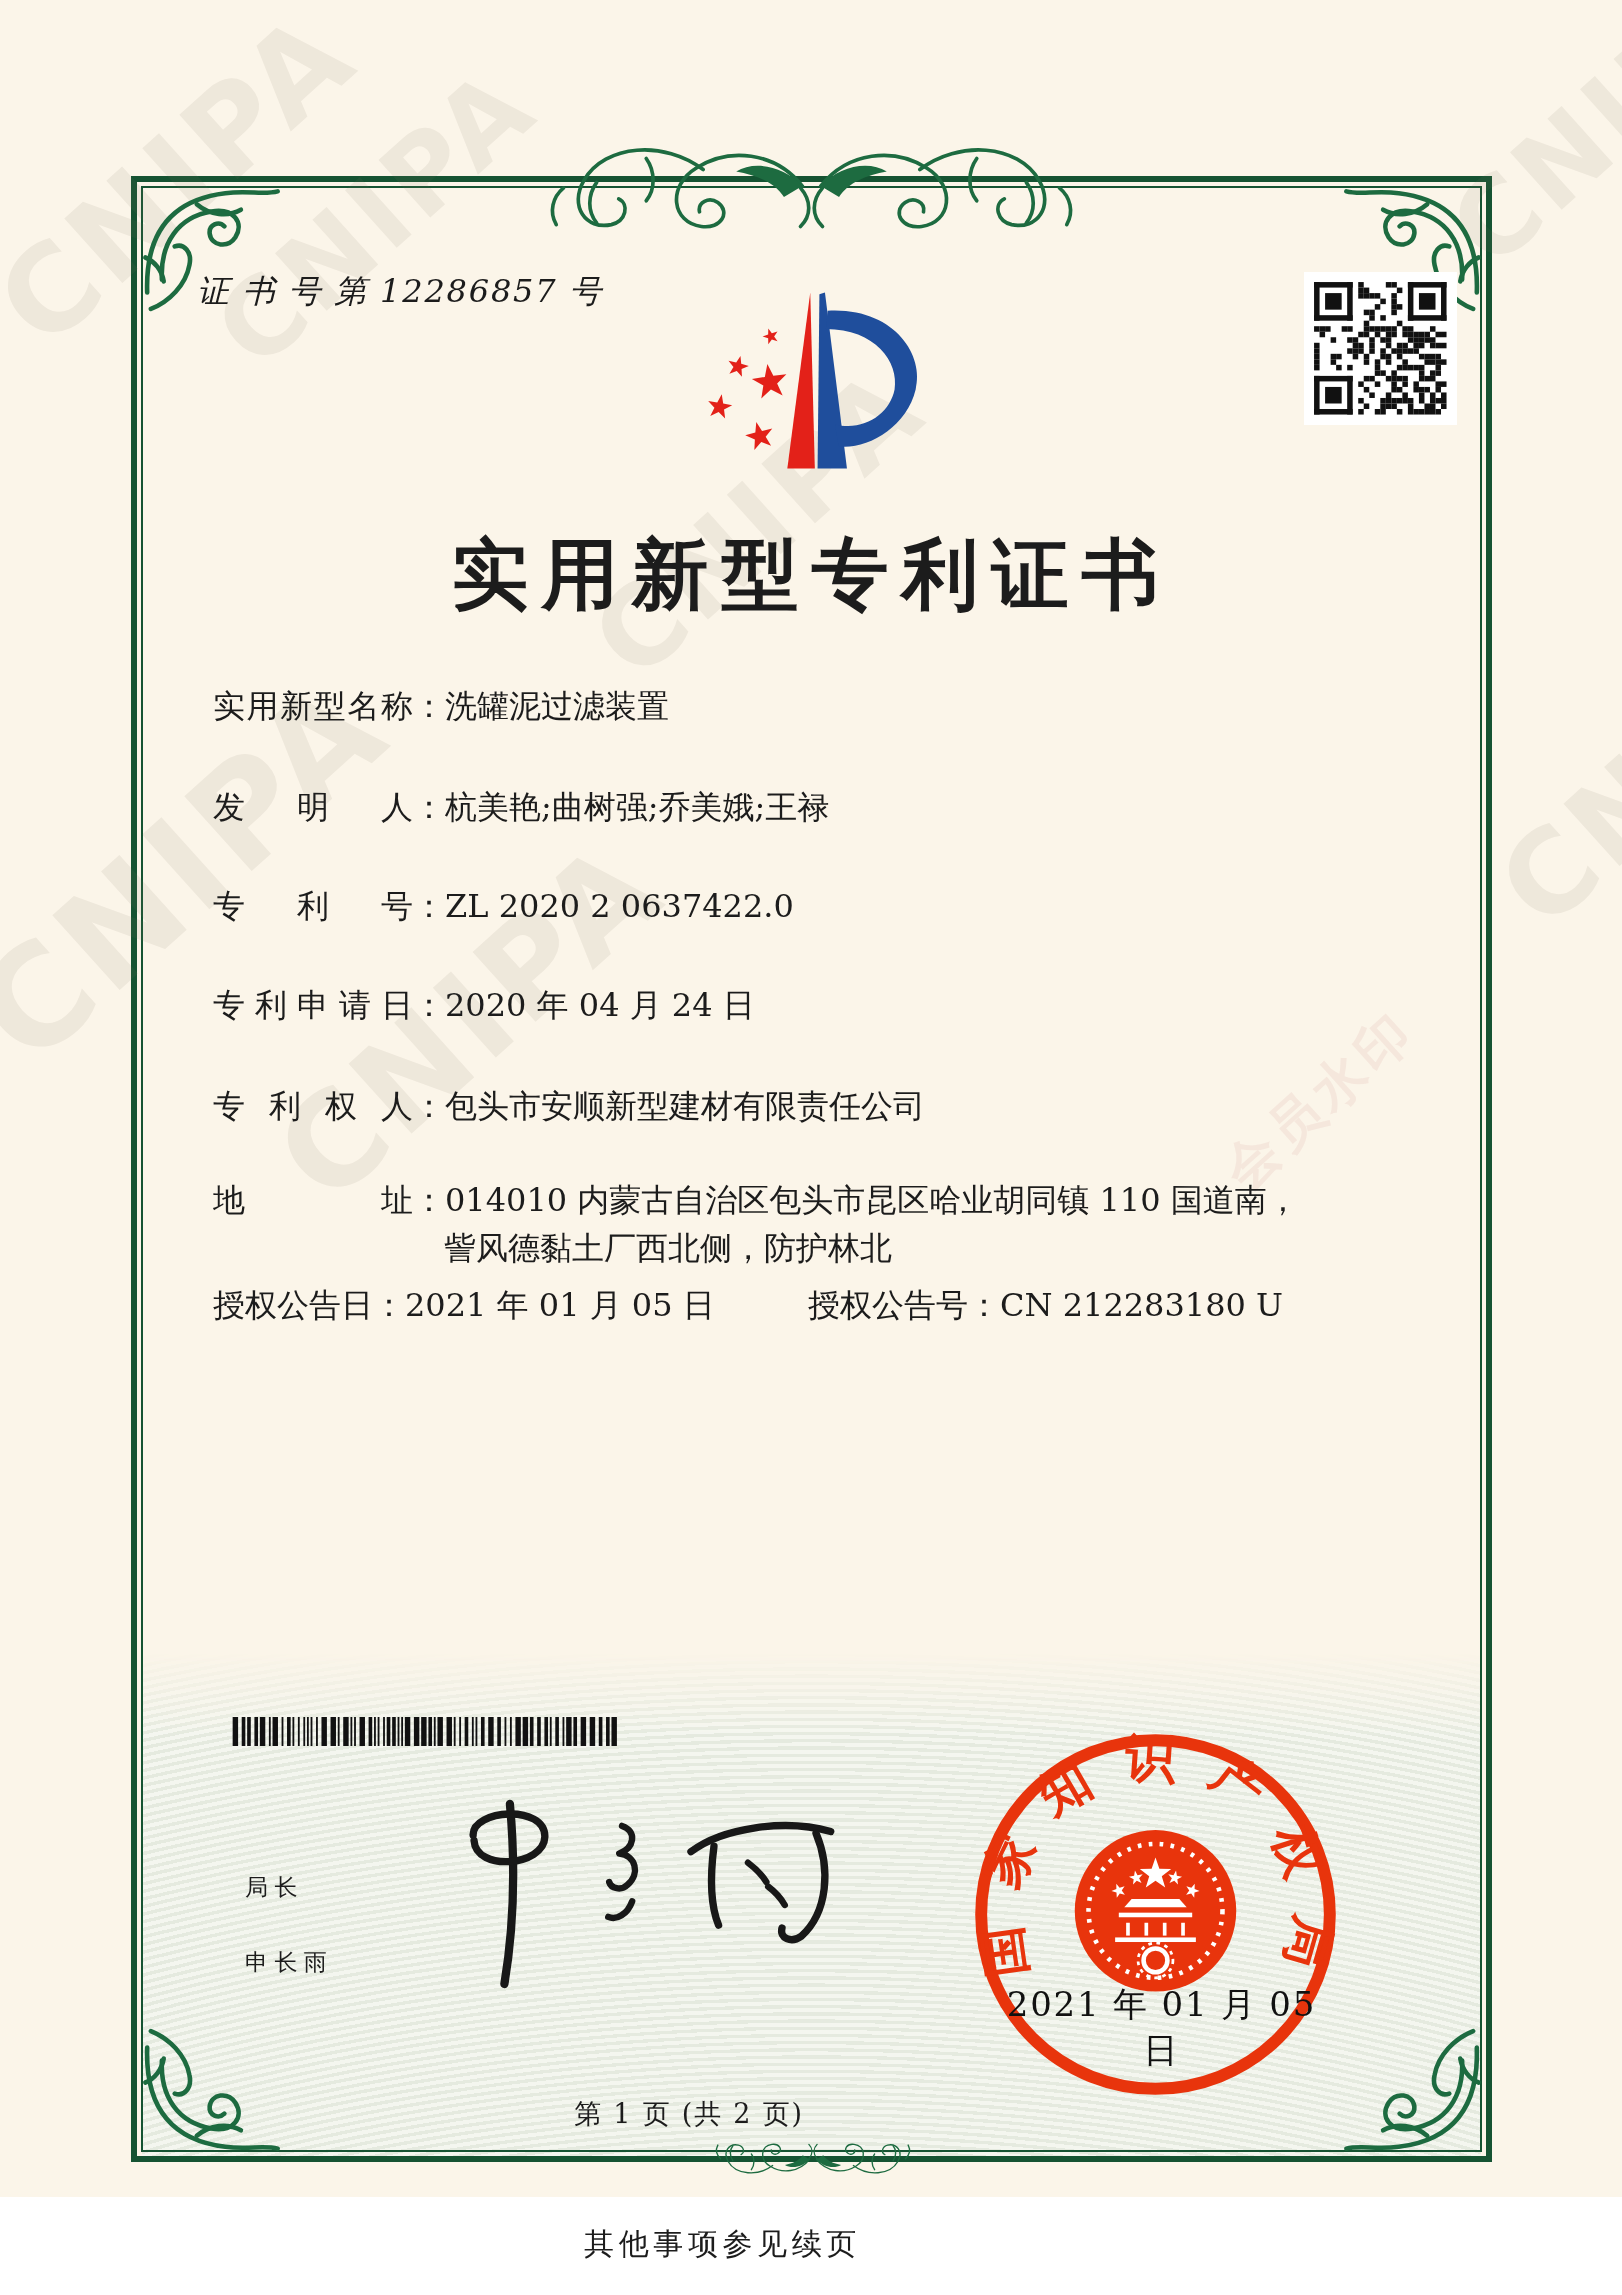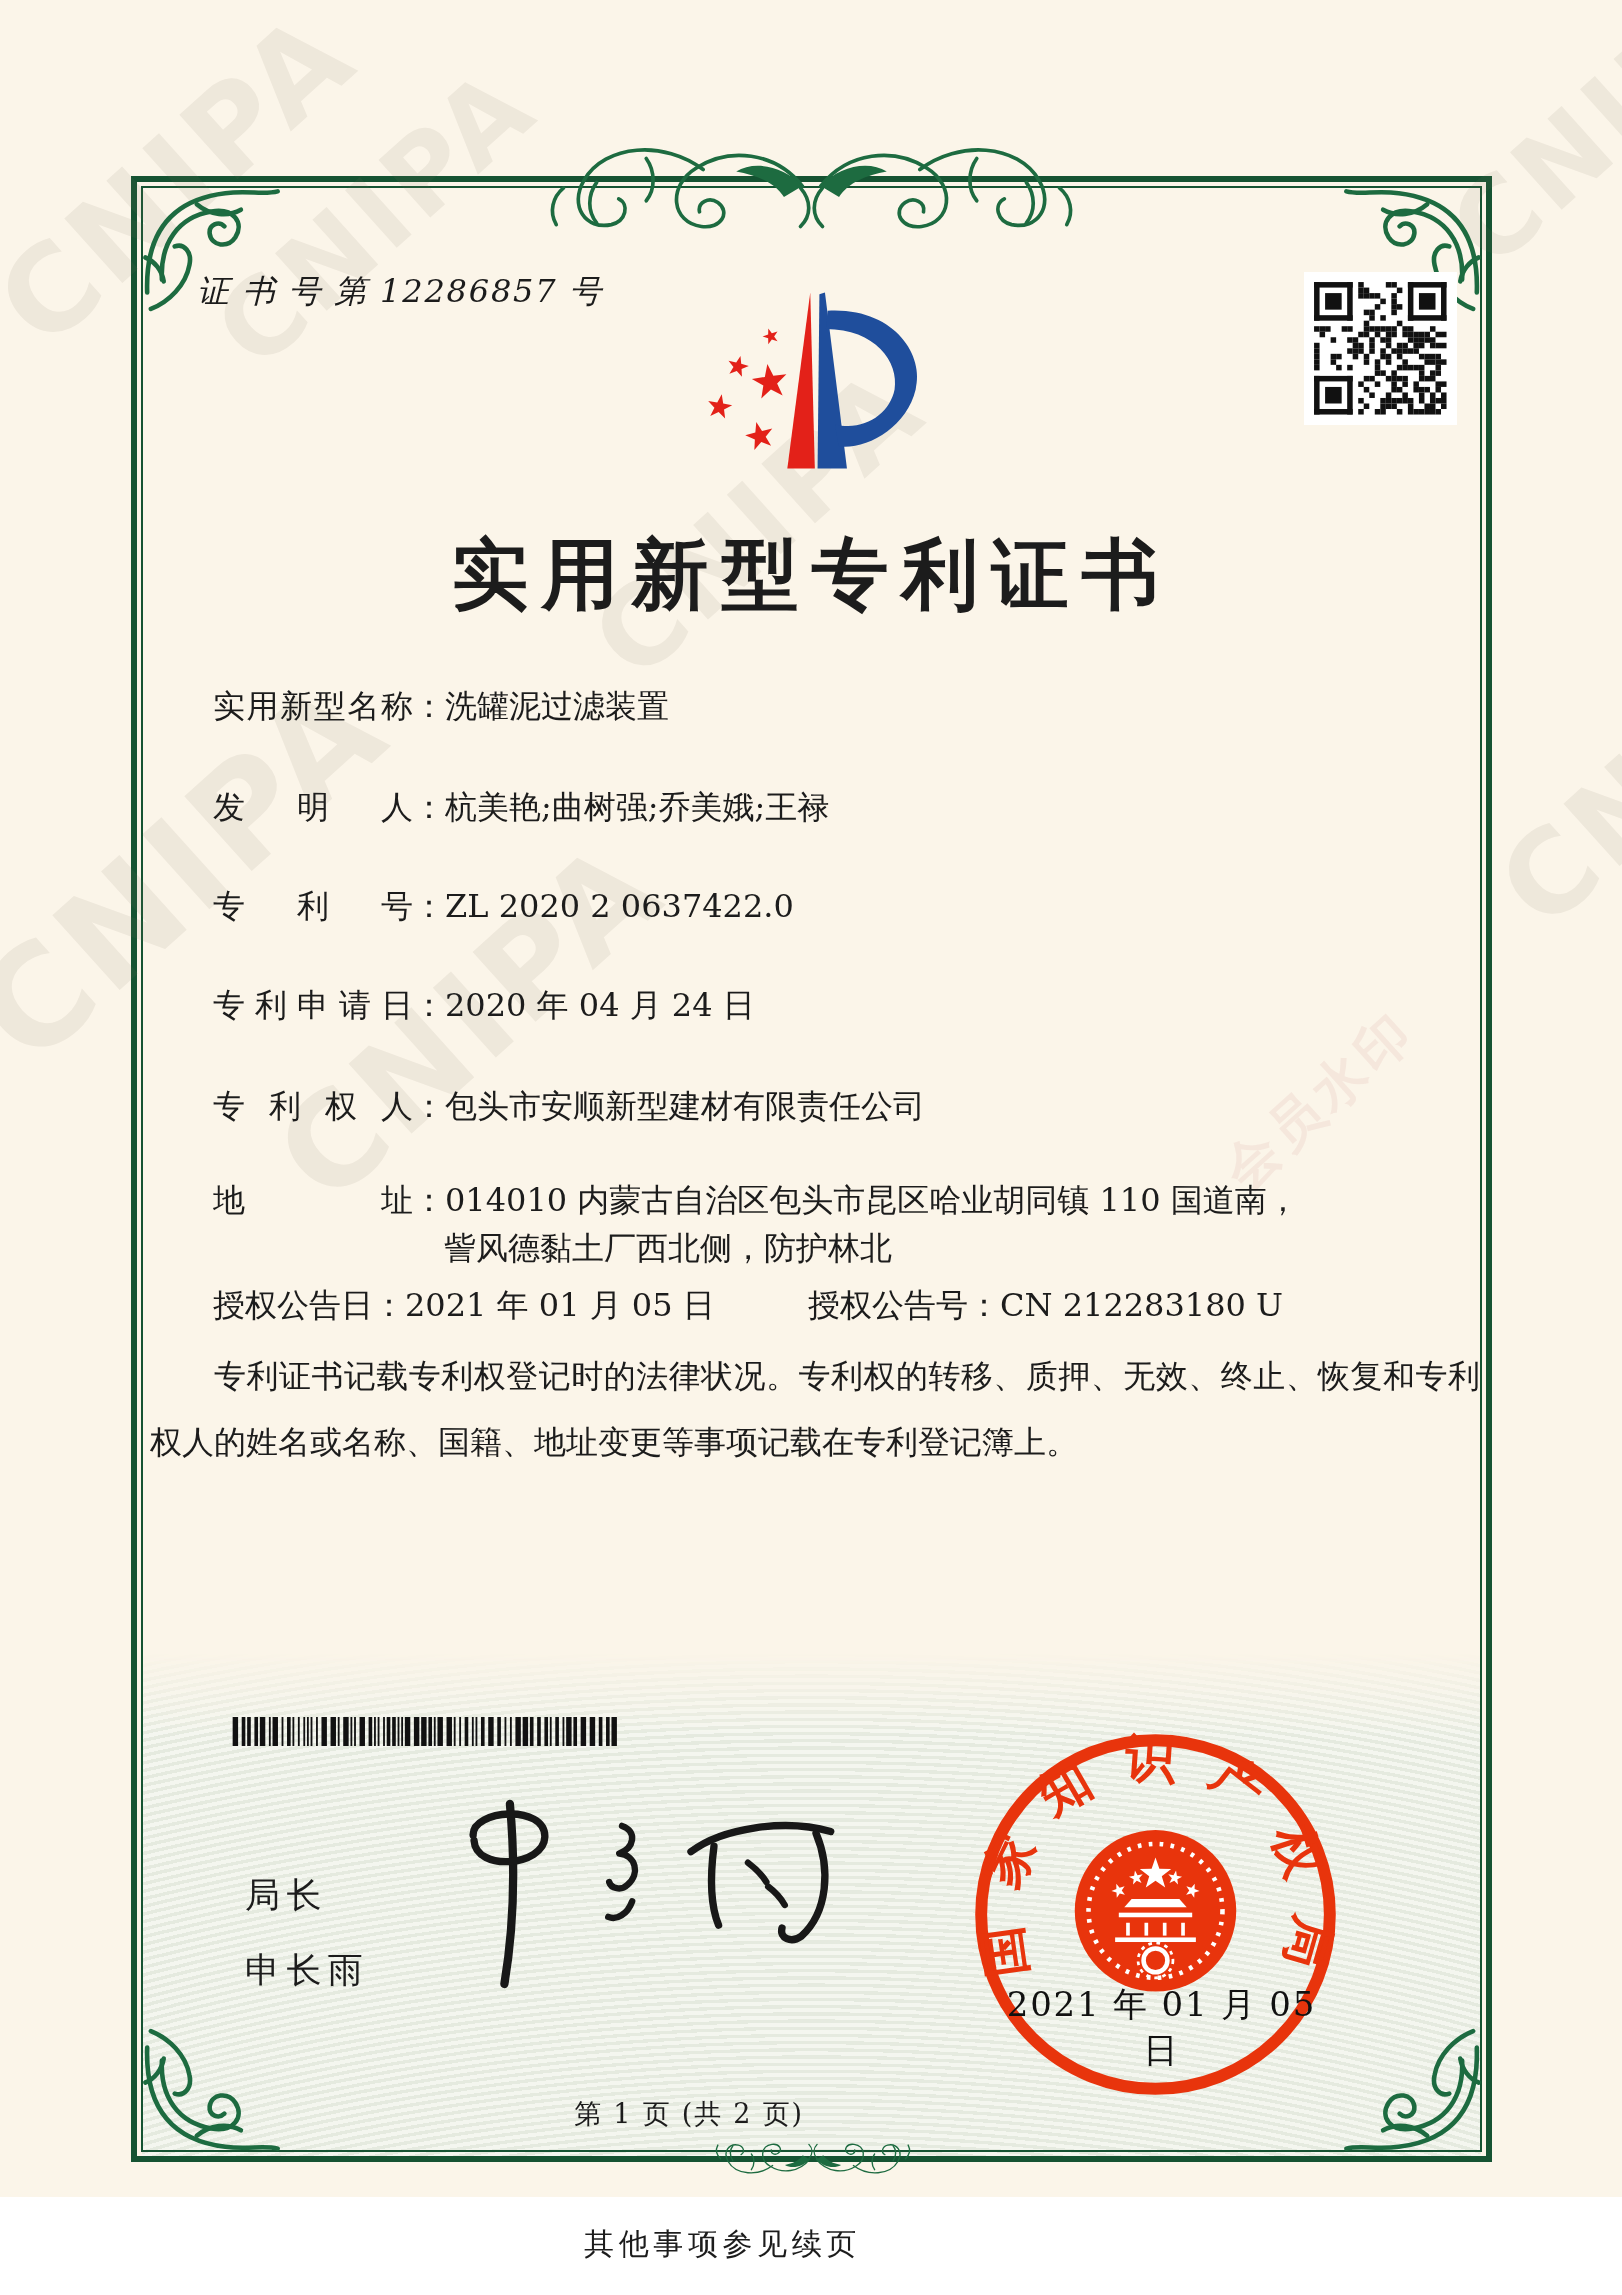--- a/index.html
+++ b/index.html
@@ -52,21 +52,21 @@
   .grant2{position:absolute;left:595px;top:0;white-space:nowrap;}
   
   .bodytext{
     position:absolute;left:150px;top:1343px;width:1330px;z-index:3;
     font-size:32px;line-height:66px;text-align:justify;
   }
   .bodytext p{margin:0;text-indent:2em;}
   
   .barcode{position:absolute;left:230px;top:1717px;z-index:3;}
   .director{position:absolute;left:245px;z-index:3;
-    font-family:"DejaVu Sans","Liberation Sans",sans-serif;font-size:35px;letter-spacing:6.4px;}
+    font-family:"DejaVu Sans","Liberation Sans",sans-serif;font-size:23px;letter-spacing:6.4px;}
   .sig{position:absolute;left:395px;top:1791px;z-index:3;}
   .seal{position:absolute;left:972px;top:1731px;z-index:4;}
   .seal-date{
     position:absolute;left:987px;top:1982px;width:349px;text-align:center;z-index:5;
     font-size:34px;letter-spacing:1.8px;color:#111;
   }
   .page-footer{
     position:absolute;left:131px;top:2096px;width:1116px;text-align:center;
     font-size:27px;z-index:3;letter-spacing:1.8px;
   }
@@ -378,21 +378,20 @@
   <div class="fline2">訾风德黏土厂西北侧，防护林北</div>
 </div>
 <div class="field" style="top:1284px;">
   <span>授权公告日</span><span>：</span><span>2021 年 01 月 05 日</span>
   <span class="grant2">
     <span>授权公告号</span><span>：</span><span>CN 212283180 U</span>
   </span>
 </div>
 
 <div class="bodytext">
-  <p>专利证书记载专利权登记时的法律状况。专利权的转移、质押、无效、终止、恢复和专利权人的姓名或名称、国籍、地址变更等事项记载在专利登记簿上。</p>
 </div>
 
 <svg class="barcode" id="barcode" width="395" height="29" viewBox="0 0 430 32">
     <rect x="0" y="0" width="6" height="32" fill="#111"></rect>
     <rect x="10" y="0" width="4" height="32" fill="#111"></rect>
     <rect x="16" y="0" width="4" height="32" fill="#111"></rect>
     <rect x="24" y="0" width="4" height="32" fill="#111"></rect>
     <rect x="30" y="0" width="6" height="32" fill="#111"></rect>
     <rect x="40" y="0" width="2" height="32" fill="#111"></rect>
     <rect x="44" y="0" width="6" height="32" fill="#111"></rect>

